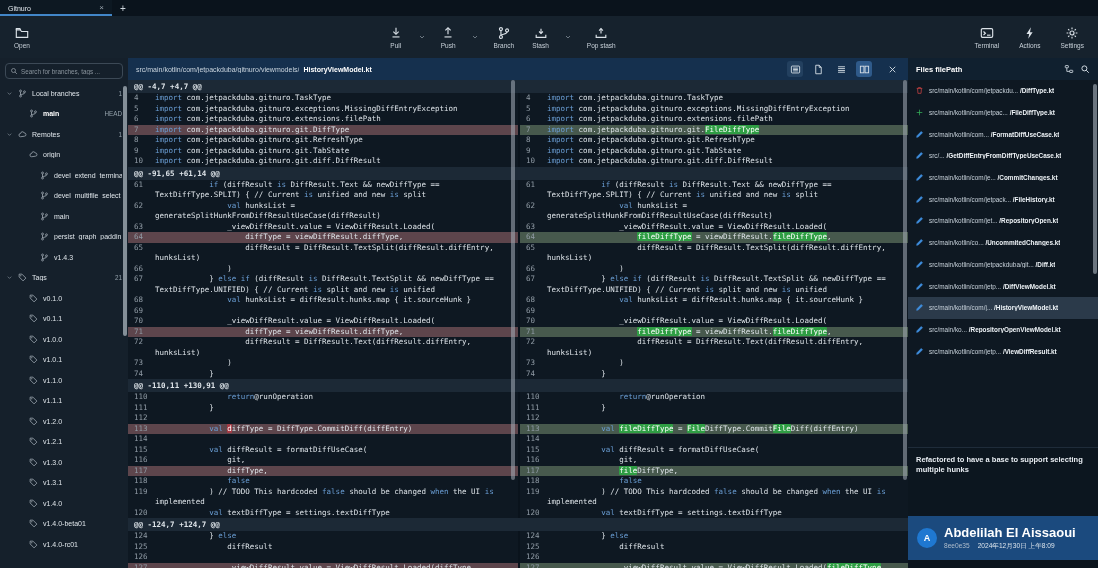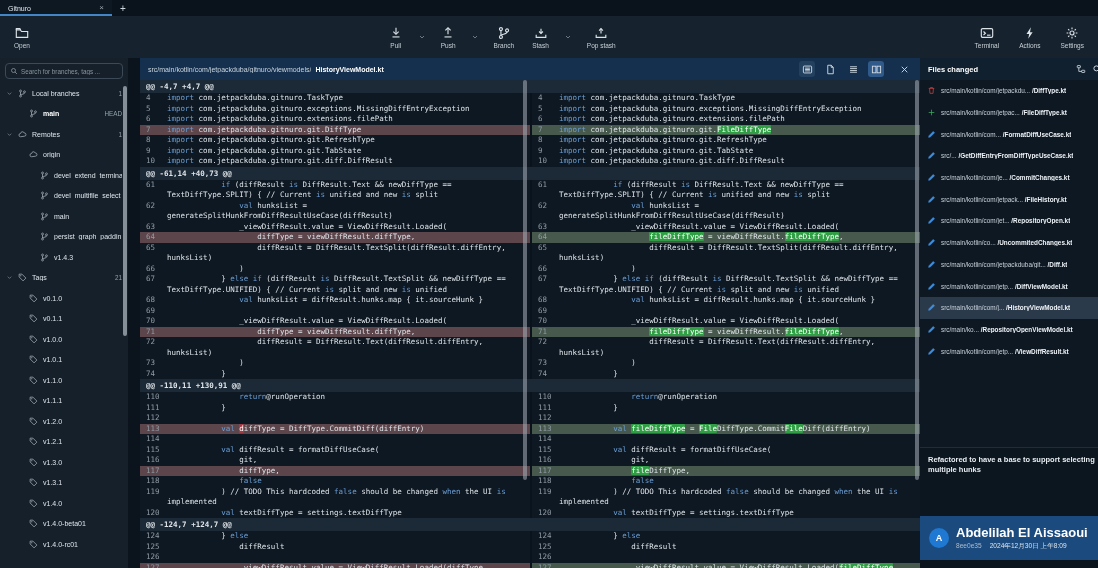--- a/index.html
+++ b/index.html
@@ -43,21 +43,21 @@
   .tree-row .chev svg { width:7px; height:7px; stroke:#9aa6b0; }
   .tree-row .ticon { width:10px; flex:none; display:flex; }
   .tree-row .ticon svg { width:9px; height:9px; stroke:#aab4bd; }
   .tree-label { font-size:7px; color:#dfe5ea; white-space:nowrap; overflow:hidden; flex:1; }
   .tree-label.bold { font-weight:bold; color:#fff; }
   .tree-tail { font-size:6.3px; color:#93a0aa; flex:none; }
   .sb-scroll { position:absolute; right:1px; top:28px; width:4px; height:250px;
     background:rgba(170,180,190,0.75); border-radius:2px; }
 
   
-  .diffpanel { width:780px; flex:none; background:#0e1822; display:flex; flex-direction:column; overflow:hidden;margin-left:12px; }
+  .diffpanel { width:780px; flex:none; background:#0e1822; display:flex; flex-direction:column; overflow:hidden; }
   .diff-header { height:22px; background:#15304e; display:flex; align-items:center; padding:0 8px; gap:4px; flex:none; }
   .diff-path { font-size:7px; color:#c9d4de; white-space:nowrap; overflow:hidden; }
   .diff-file { font-size:7px; color:#ffffff; font-weight:bold; white-space:nowrap; }
   .dh-icons { margin-left:auto; display:flex; align-items:center; gap:7px; }
   .dh-btn { width:16px; height:16px; border-radius:3px; display:flex; align-items:center; justify-content:center; cursor:pointer; }
   .dh-btn svg { width:11px; height:11px; stroke:#d7dfe6; }
   .dh-btn.boxed { background:#23405f; }
   .dh-btn.active { background:#2f5a8a; }
   .dh-close { margin-left:5px; }
 
@@ -596,21 +596,21 @@
         <div class="drow">
           <div class="side l ctx">
             <span class="gut">10</span>
             <span class="code"><span class="kw">import</span> com.jetpackduba.gitnuro.git.diff.DiffResult</span>
           </div>
           <div class="side r ctx">
             <span class="gut">10</span>
             <span class="code"><span class="kw">import</span> com.jetpackduba.gitnuro.git.diff.DiffResult</span>
           </div>
         </div>
-        <div class="hunk">@@ -61,14 +40,73 @@</div>
+        <div class="hunk">@@ -91,65 +61,14 @@</div>
         <div class="drow">
           <div class="side l ctx">
             <span class="gut">61</span>
             <span class="code">            <span class="kw">if</span> (diffResult <span class="kw">is</span> DiffResult.Text &amp;&amp; newDiffType == TextDiffType.SPLIT) { // Current <span class="kw">is</span> unified and new <span class="kw">is</span> split</span>
           </div>
           <div class="side r ctx">
             <span class="gut">61</span>
             <span class="code">            <span class="kw">if</span> (diffResult <span class="kw">is</span> DiffResult.Text &amp;&amp; newDiffType == TextDiffType.SPLIT) { // Current <span class="kw">is</span> unified and new <span class="kw">is</span> split</span>
           </div>
         </div>
@@ -896,21 +896,21 @@
             <span class="code">                _viewDiffResult.value = ViewDiffResult.Loaded(<span class="mark-add">fileDiffType</span></span>
           </div>
         </div>
         <div class="pane-scroll ls"></div>
         <div class="pane-scroll rs"></div>
       </div>
   </div>
 
   <div class="filespanel">
     <div class="files-header">
-      <span class="files-title">Files changed</span>
+      <span class="files-title">Files filePath</span>
       <svg viewBox="0 0 16 16" fill="none" stroke-width="1.4">
           <rect x="2" y="2.5" width="5" height="3.5" rx="0.8"></rect>
           <rect x="9" y="10" width="5" height="3.5" rx="0.8"></rect>
           <path d="M4.5 6v5.8h4.5"></path>
         </svg>
       <svg viewBox="0 0 16 16" fill="none" stroke-width="1.6">
           <circle cx="7" cy="7" r="4"></circle>
           <path d="M10 10l4 4"></path>
         </svg>
     </div>

